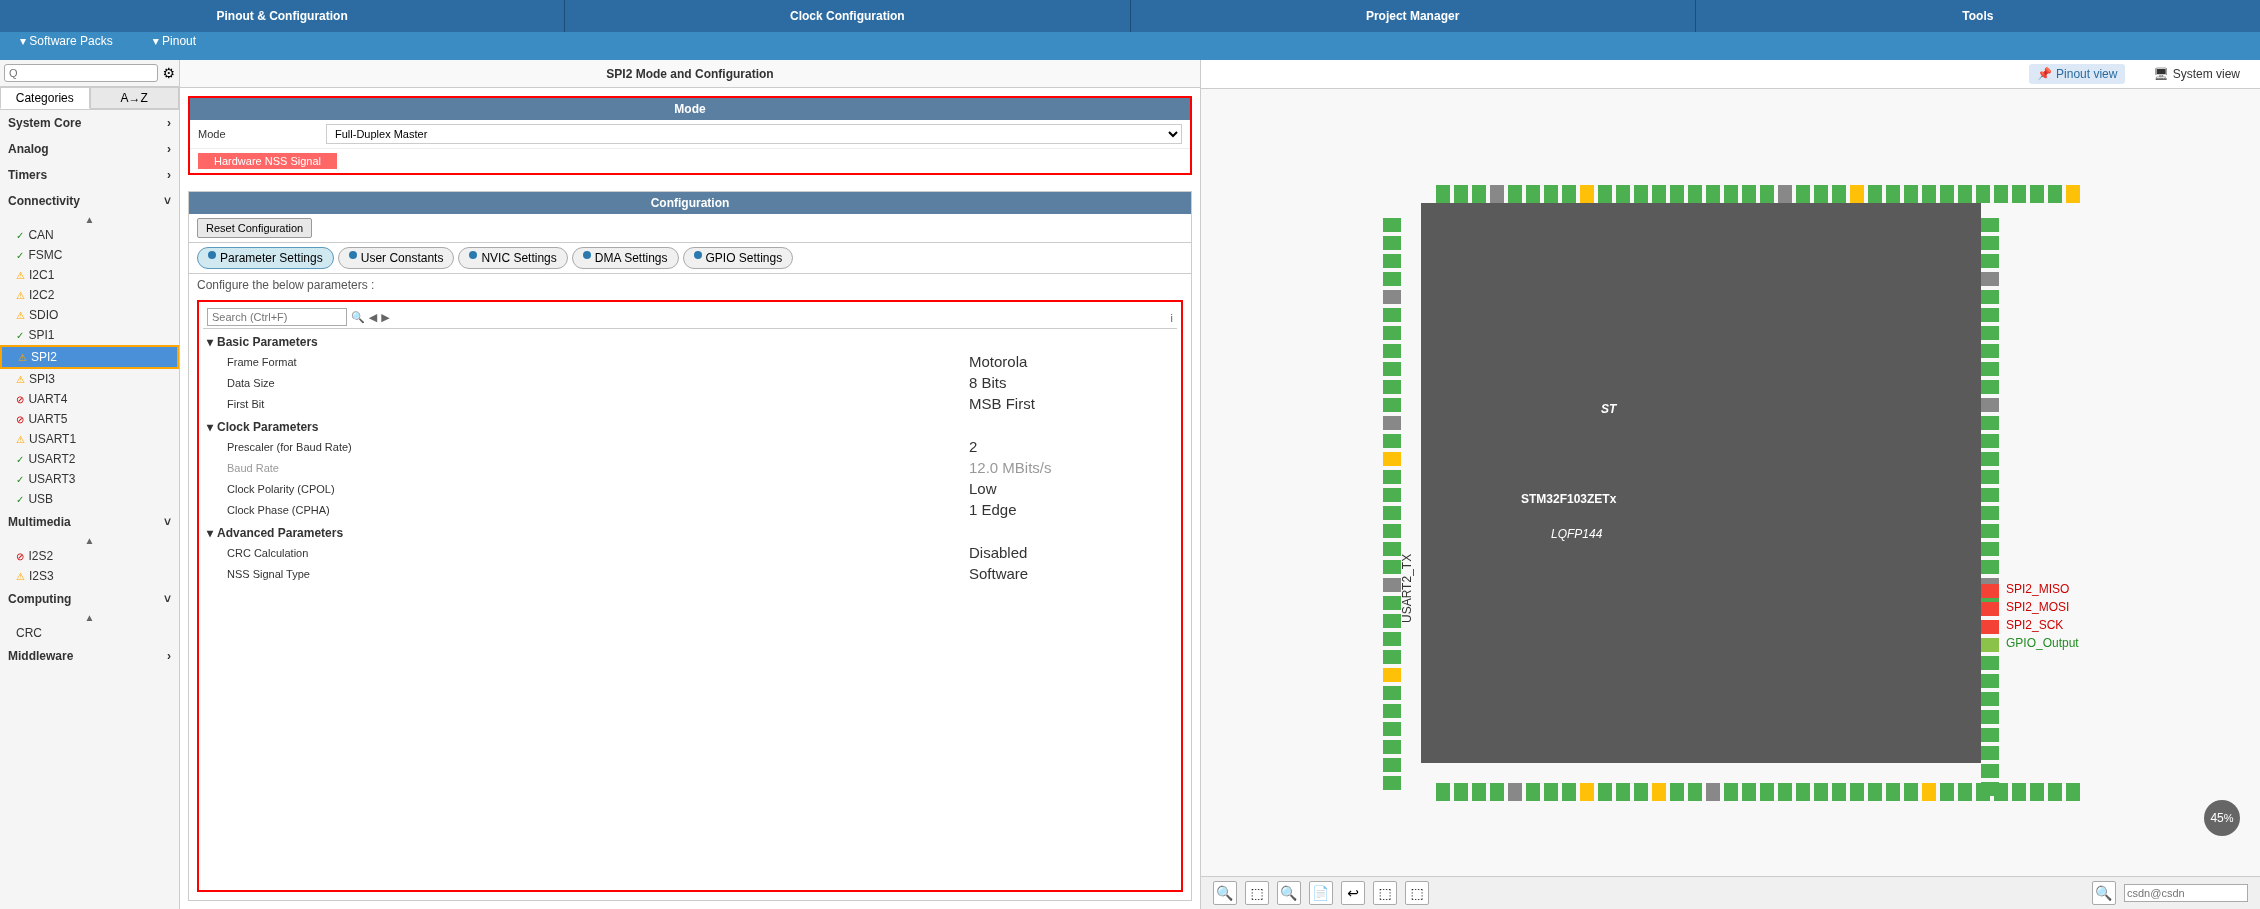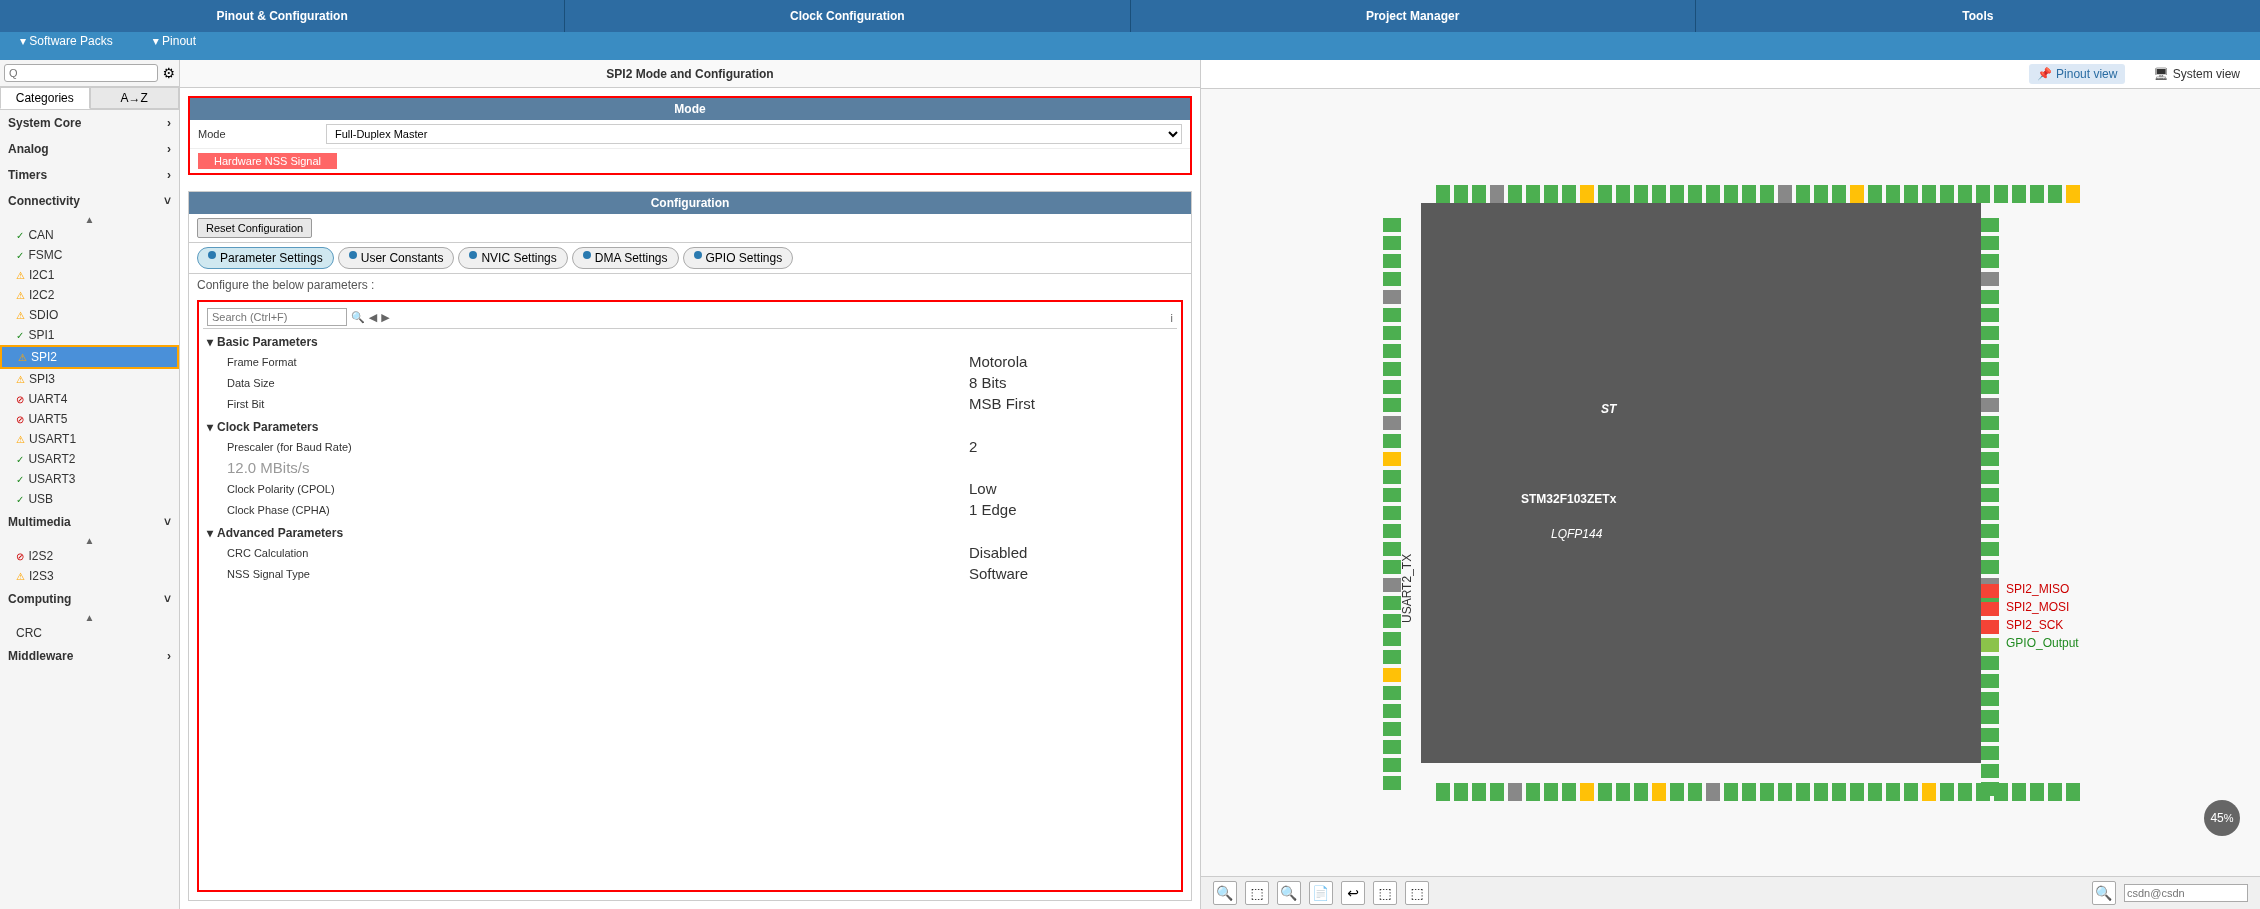--- a/index.html
+++ b/index.html
@@ -641,20 +641,21 @@
         <div class="param-group">
           <div class="param-group-header">
             <span>▾</span>
             <span>Clock Parameters</span>
           </div>
           <div class="param-row">
             <span class="param-name">Prescaler (for Baud Rate)</span>
             <span class="param-value">2</span>
           </div>
           <div class="param-row">
+            <span class="param-name disabled">Baud Rate</span>
             <span class="param-value disabled">12.0 MBits/s</span>
           </div>
           <div class="param-row">
             <span class="param-name">Clock Polarity (CPOL)</span>
             <span class="param-value">Low</span>
           </div>
           <div class="param-row">
             <span class="param-name">Clock Phase (CPHA)</span>
             <span class="param-value">1 Edge</span>
           </div>

